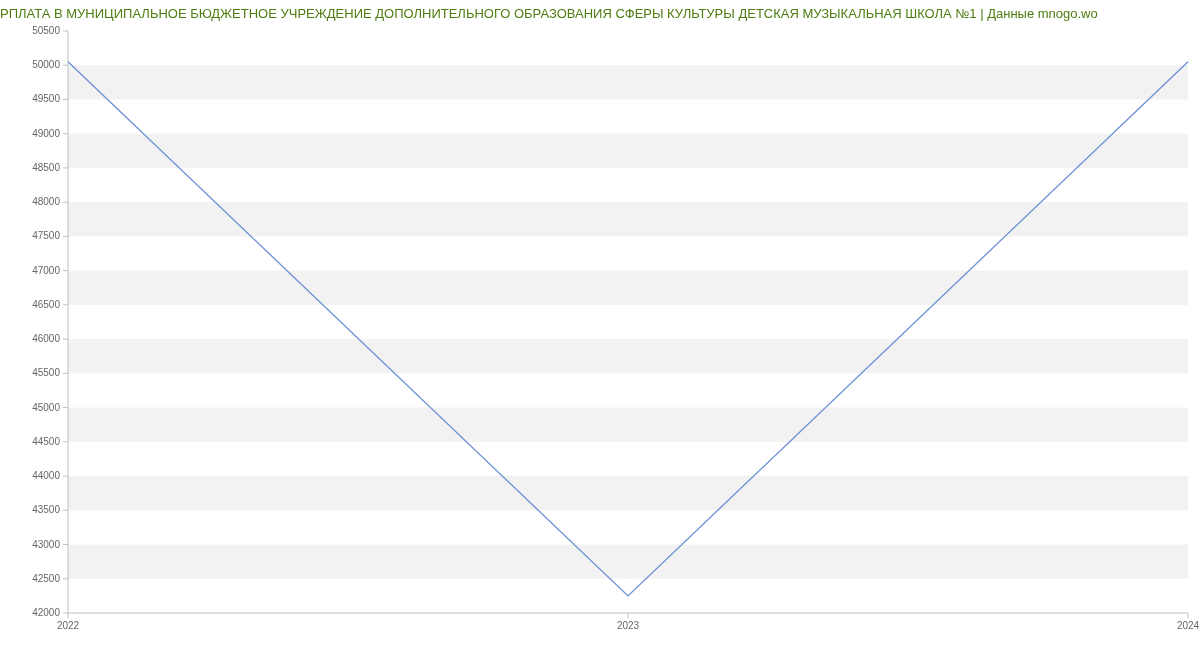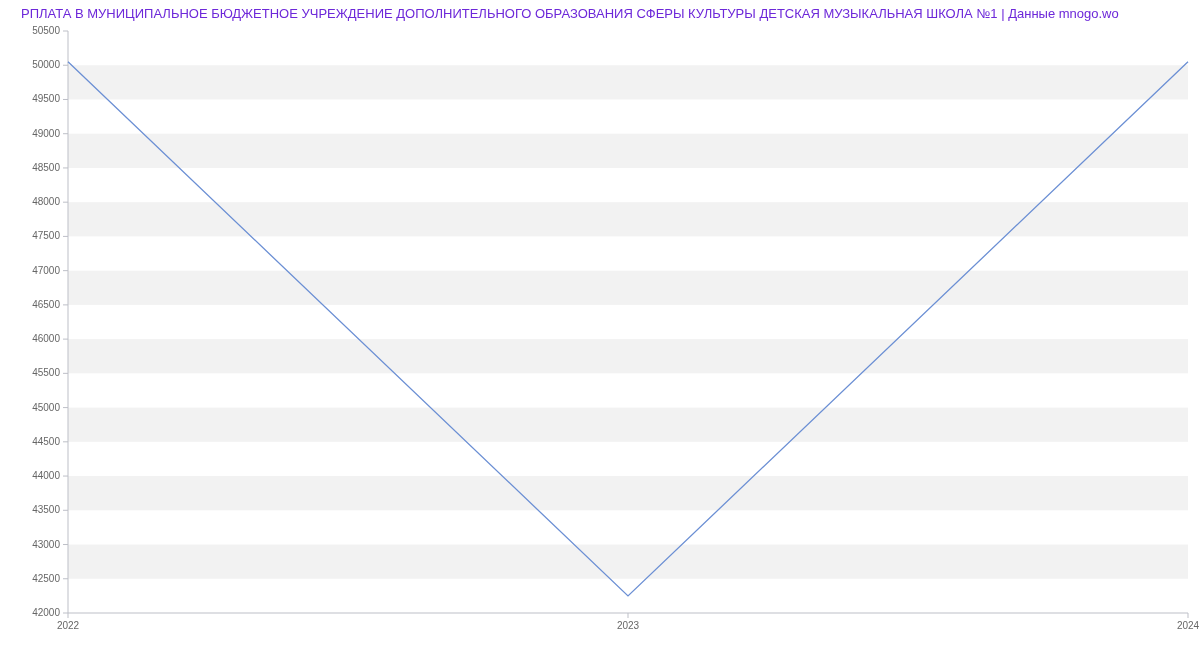--- a/index.html
+++ b/index.html
@@ -5,25 +5,24 @@
     * { margin: 0; padding: 0; box-sizing: border-box; }
     body {
       font-family: Verdana, Geneva, sans-serif;
       background: #fff;
       width: 1200px;
       height: 650px;
       overflow: hidden;
     }
     .title {
       font-size: 13px;
-      color: #6d28d9;
+      color: #4d7c0f;
       padding: 6px 0 4px 0;
       white-space: nowrap;
       text-align: left;
-      margin-left: 21px;
     }
     .chart-wrap {
       position: relative;
       width: 1200px;
       height: 612px;
     }
     svg { display: block; }
     .ytick text {
       font-size: 10px;
       fill: #666;

